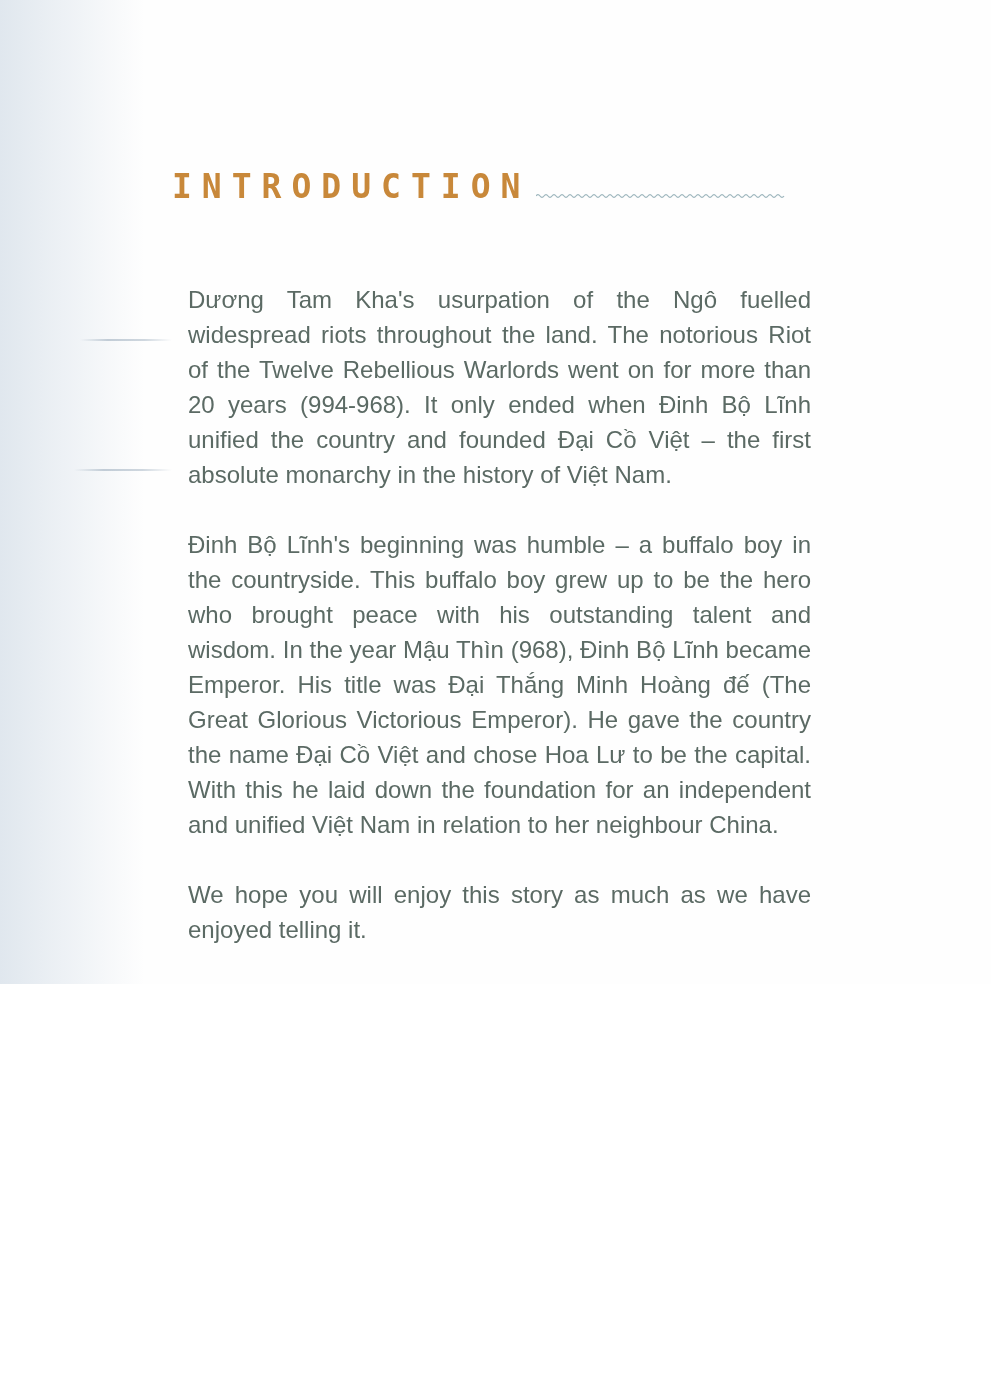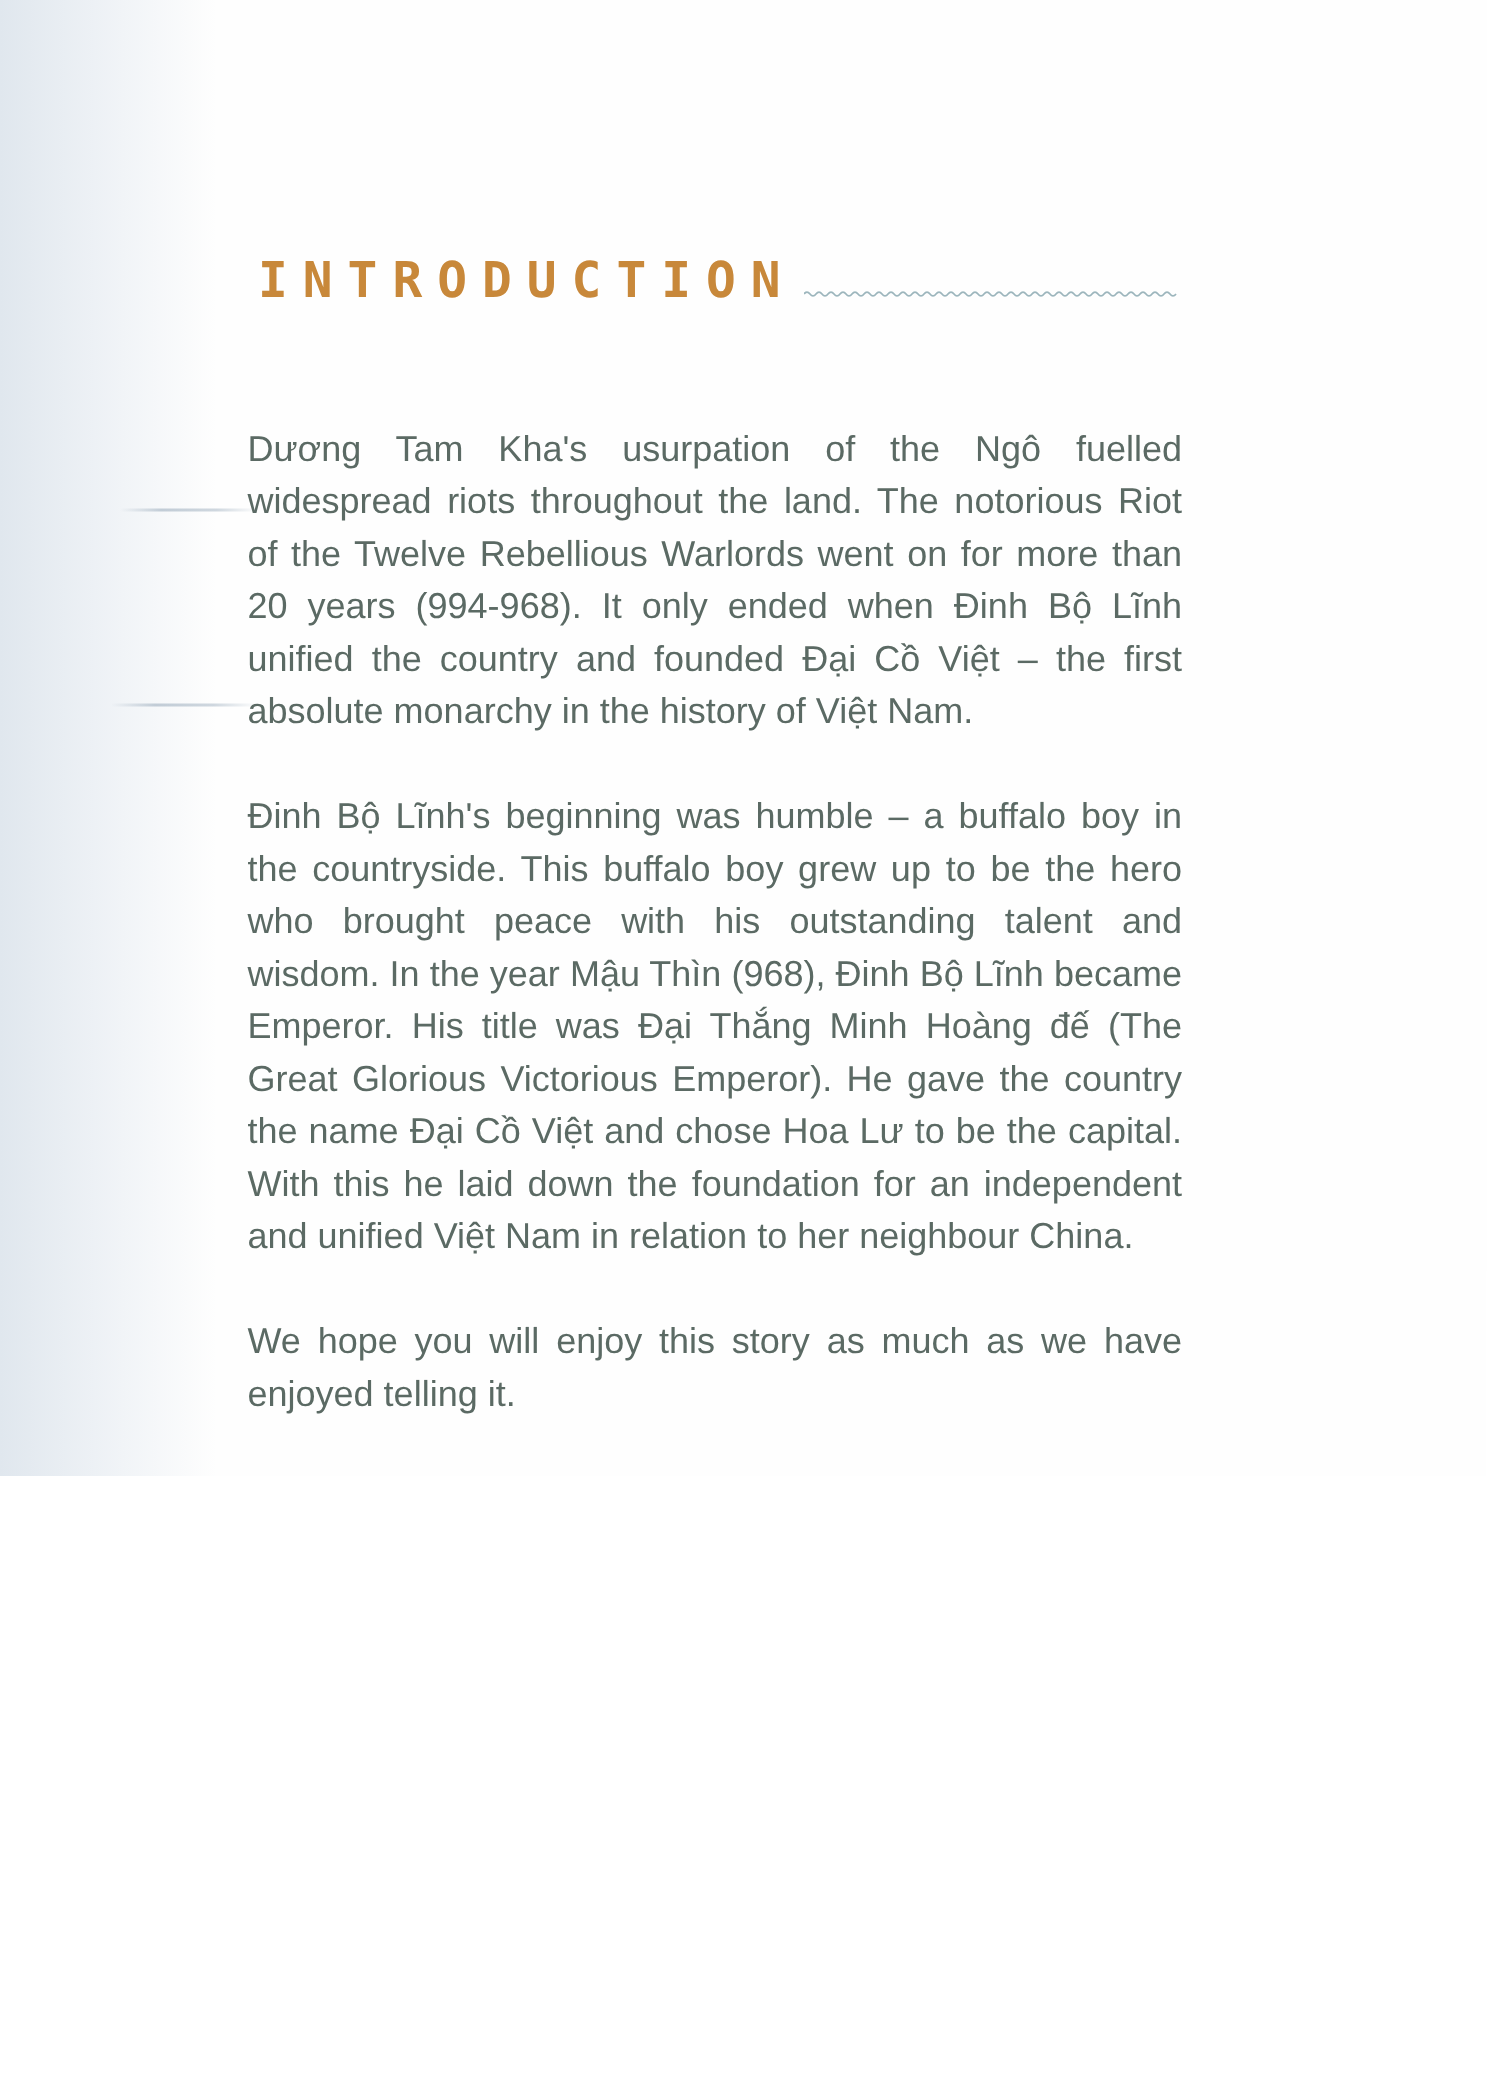--- a/index.html
+++ b/index.html
@@ -27,21 +27,21 @@
     position: absolute;
     height: 2px;
     background: linear-gradient(to right, rgba(165,180,195,0), rgba(150,168,185,.55) 30%, rgba(150,168,185,.45) 70%, rgba(165,180,195,0));
     border-radius: 1px;
   }
   .artifact-1 { left: 80px; top: 339px; width: 92px; }
   .artifact-2 { left: 74px; top: 469px; width: 98px; }
 
   .content {
     position: absolute;
-    left: 165px;
+    left: 188px;
     width: 623px;
   }
 
   .title-row {
     position: absolute;
     top: 170px;
     left: 172px;
     width: 623px;
     display: flex;
     align-items: flex-end;

